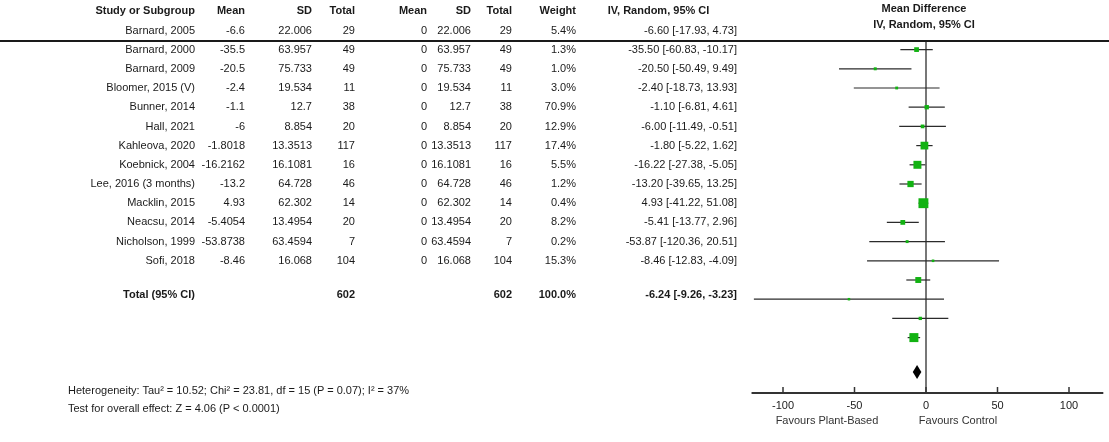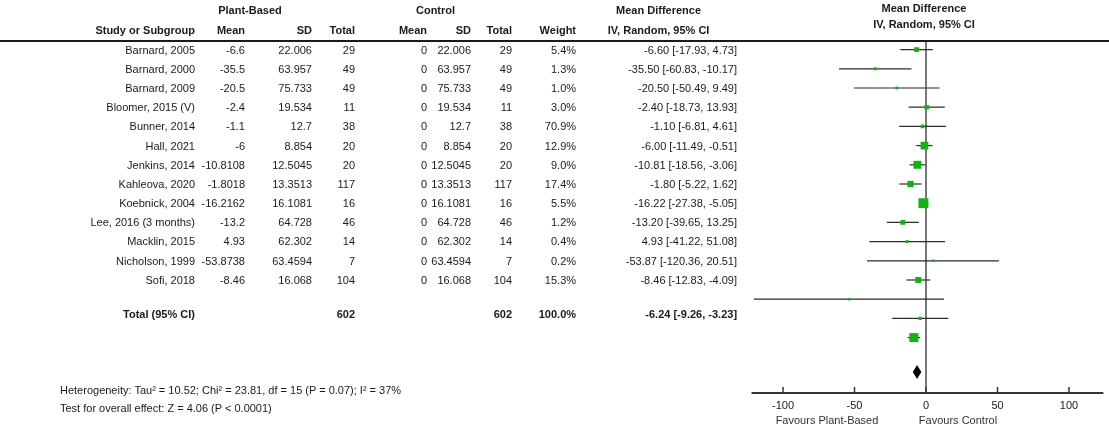--- a/index.html
+++ b/index.html
@@ -13,21 +13,21 @@
   .num{text-align:right;padding-right:2px;}
   .name{text-align:right;padding-left:12px;}
   .name-h{text-align:right;padding-left:4px;}
   .grp{text-align:center;}
   .grp1{padding-right:52px;}
   .b{font-weight:bold;}
   .spacer td{height:15px;}
   #header-underline{position:absolute;left:0;top:40px;width:1109px;height:2px;background:#1a1a1a;}
   .plot-head{position:absolute;left:739px;width:370px;text-align:center;
              font:bold 11px "Liberation Sans",sans-serif;}
-  .footer-line{position:absolute;left:16px;font:11px "Liberation Sans",sans-serif;white-space:nowrap;padding-left:44px;}
+  .footer-line{position:absolute;left:24px;font:11px "Liberation Sans",sans-serif;white-space:nowrap;padding-left:44px;}
   #plot-svg{position:absolute;left:739px;top:0;}
 </style>
 </head>
 <body>
 
 <div id="forest">
 
   <table>
     <colgroup>
       <col style="width:195px">
@@ -35,27 +35,20 @@
         <col style="width:67px">
         <col style="width:43px">
       <col style="width:72px">
         <col style="width:44px">
         <col style="width:41px">
         <col style="width:64px">
       <col style="width:161px">
     </colgroup>
     <thead>
       <tr>
-        <th class="name-h"></th>
-        <th colspan="3" class="grp grp1">Plant-Based</th>
-        <th colspan="3" class="grp">Control</th>
-        <th></th>
-        <th class="grp">Mean Difference</th>
-      </tr>
-      <tr>
         <th class="name-h">Study or Subgroup</th>
         <th class="num">Mean</th>
         <th class="num">SD</th>
         <th class="num">Total</th>
         <th class="num">Mean</th>
         <th class="num">SD</th>
         <th class="num">Total</th>
         <th class="num">Weight</th>
         <th class="grp">IV, Random, 95% CI</th>
       </tr>
@@ -121,31 +114,20 @@
           <td class="num">-6</td>
           <td class="num">8.854</td>
           <td class="num">20</td>
           <td class="num">0</td>
           <td class="num">8.854</td>
           <td class="num">20</td>
           <td class="num">12.9%</td>
           <td class="num">-6.00 [-11.49, -0.51]</td>
         </tr>
         <tr>
-          <td class="name">Jenkins, 2014</td>
-          <td class="num">-10.8108</td>
-          <td class="num">12.5045</td>
-          <td class="num">20</td>
-          <td class="num">0</td>
-          <td class="num">12.5045</td>
-          <td class="num">20</td>
-          <td class="num">9.0%</td>
-          <td class="num">-10.81 [-18.56, -3.06]</td>
-        </tr>
-        <tr>
           <td class="name">Kahleova, 2020</td>
           <td class="num">-1.8018</td>
           <td class="num">13.3513</td>
           <td class="num">117</td>
           <td class="num">0</td>
           <td class="num">13.3513</td>
           <td class="num">117</td>
           <td class="num">17.4%</td>
           <td class="num">-1.80 [-5.22, 1.62]</td>
         </tr>
@@ -174,20 +156,31 @@
         <tr>
           <td class="name">Macklin, 2015</td>
           <td class="num">4.93</td>
           <td class="num">62.302</td>
           <td class="num">14</td>
           <td class="num">0</td>
           <td class="num">62.302</td>
           <td class="num">14</td>
           <td class="num">0.4%</td>
           <td class="num">4.93 [-41.22, 51.08]</td>
+        </tr>
+        <tr>
+          <td class="name">Neacsu, 2014</td>
+          <td class="num">-5.4054</td>
+          <td class="num">13.4954</td>
+          <td class="num">20</td>
+          <td class="num">0</td>
+          <td class="num">13.4954</td>
+          <td class="num">20</td>
+          <td class="num">8.2%</td>
+          <td class="num">-5.41 [-13.77, 2.96]</td>
         </tr>
         <tr>
           <td class="name">Nicholson, 1999</td>
           <td class="num">-53.8738</td>
           <td class="num">63.4594</td>
           <td class="num">7</td>
           <td class="num">0</td>
           <td class="num">63.4594</td>
           <td class="num">7</td>
           <td class="num">0.2%</td>

